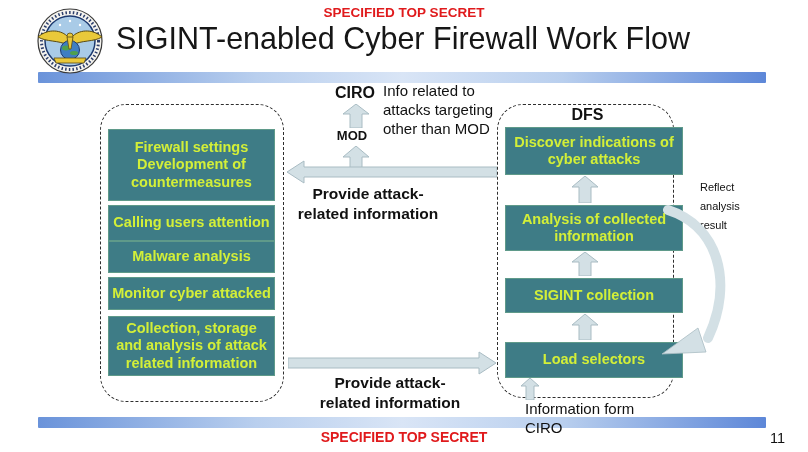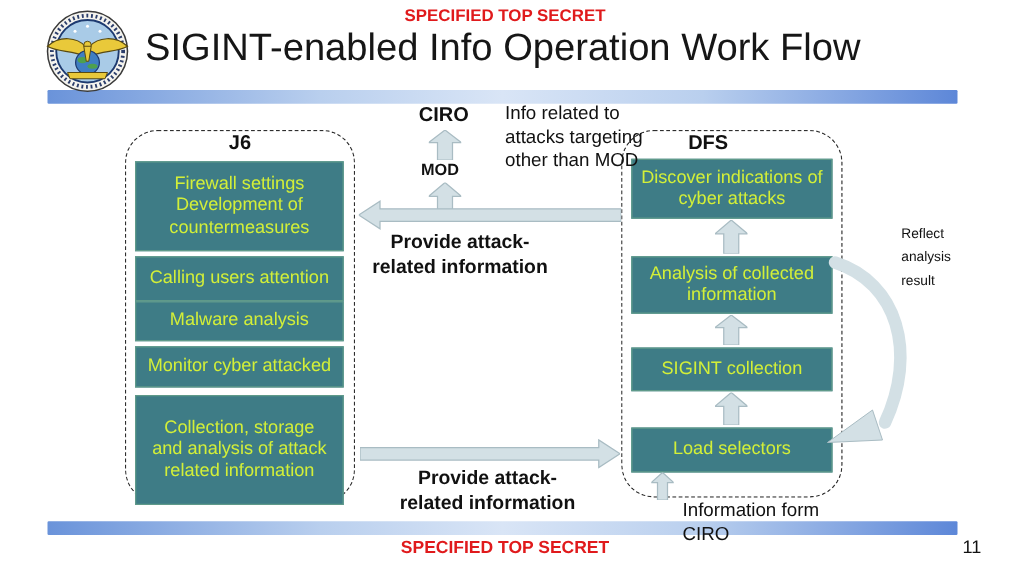--- a/index.html
+++ b/index.html
@@ -23,30 +23,30 @@
   .title{left:116px;top:21px;font-size:30.5px;color:#161616;white-space:nowrap;}
   .bar{left:38px;width:728px;height:11px;border-radius:1px;
     background:linear-gradient(90deg,#6a93da 0%,#b9cfee 30%,var(--bar_light) 50%,#b9cfee 72%,var(--bar_blue) 100%);}
   .bar-top{top:72px;}
   .bar-bottom{top:417px;}
   .frame{border:1.6px dashed #2e2e2e;border-radius:26px;box-sizing:border-box;background:transparent;}
   .frame-j6{left:100px;top:104px;width:184px;height:298px;}
   .frame-dfs{left:497px;top:104px;width:177px;height:294px;}
   .frame-label{text-align:center;font-weight:bold;font-size:16px;color:#111;}
   .frame-label-j6{left:100px;top:106px;width:184px;}
-  .frame-label-dfs{left:478px;top:106px;width:177px;}
+  .frame-label-dfs{left:499px;top:106px;width:177px;}
   .pbox{
     background:var(--process_box);color:var(--process_text);
     border:1px solid #5f9a8a;box-sizing:border-box;
     display:flex;align-items:center;justify-content:center;text-align:center;
-    font-size:14.5px;line-height:1.2;white-space:pre-line;padding:6px 2px;
+    font-size:14.5px;line-height:1.2;white-space:pre-line;padding:6px 2px;font-weight:bold;
   }
   .j6box{left:108px;width:167px;}
-  .dfsbox{left:505px;width:161px;}
-  .note{color:#111;white-space:pre-line;margin-left:21px;}
+  .dfsbox{left:505px;width:178px;}
+  .note{color:#111;white-space:pre-line;}
   .blabel{color:#111;font-weight:bold;text-align:center;white-space:pre-line;}
   .pagenum{left:770px;top:430px;width:30px;font-size:14.5px;color:#111;text-align:left;}
   svg{display:block;}
 </style>
 </head>
 <body>
 
 <div id="slide">
 
   <div class="abs bar bar-top"></div>
@@ -68,32 +68,31 @@
       <path d="M68,30 C58,21 44,23 38,30 L38,38 C48,33 60,35 68,30 Z" fill="#e9c93a" stroke="#5a4a10" stroke-width="1"></path>
       <circle cx="36" cy="43" r="9.5" fill="#3f7ec2" stroke="#1d3a70" stroke-width="1"></circle>
       <ellipse cx="32" cy="41" rx="4" ry="2.5" fill="#4ea04e"></ellipse>
       <ellipse cx="40" cy="46" rx="4" ry="2" fill="#4ea04e"></ellipse>
       <circle cx="36" cy="29" r="3" fill="#e9c93a" stroke="#5a4a10" stroke-width="0.8"></circle>
       <path d="M33,30 L39,30 L37,42 L35,42 Z" fill="#e9c93a" stroke="#5a4a10" stroke-width="0.8"></path>
       <path d="M20,51 L52,51 L50,56 L22,56 Z" fill="#e9c93a" stroke="#5a4a10" stroke-width="0.8"></path>
     </svg>
   </div>
 
-  <div class="abs title">SIGINT-enabled Info Operation Work Flow</div>
+  <div class="abs title">SIGINT-enabled Cyber Firewall Work Flow</div>
 
   <div class="abs frame frame-j6"></div>
-  <div class="abs frame-label frame-label-j6">J6</div>
 
   <div class="abs pbox j6box" style="top:129px;height:72px;">Firewall settings
 Development of
 countermeasures</div>
   <div class="abs pbox j6box" style="top:205px;height:36px;">Calling users attention</div>
   <div class="abs pbox j6box" style="top:277px;height:33px;">Monitor cyber attacked</div>
   <div class="abs pbox j6box" style="top:241px;height:32px;">Malware analysis</div>
-  <div class="abs pbox j6box" style="top:316px;height:88px;">Collection, storage
+  <div class="abs pbox j6box" style="top:316px;height:60px;">Collection, storage
 and analysis of attack
 related information</div>
 
   <div class="abs frame frame-dfs"></div>
   <div class="abs frame-label frame-label-dfs">DFS</div>
 
   <div class="abs pbox dfsbox" style="top:127px;height:48px;">Discover indications of
 cyber attacks</div>
   <div class="abs pbox dfsbox" style="top:205px;height:46px;">Analysis of collected
 information</div>

